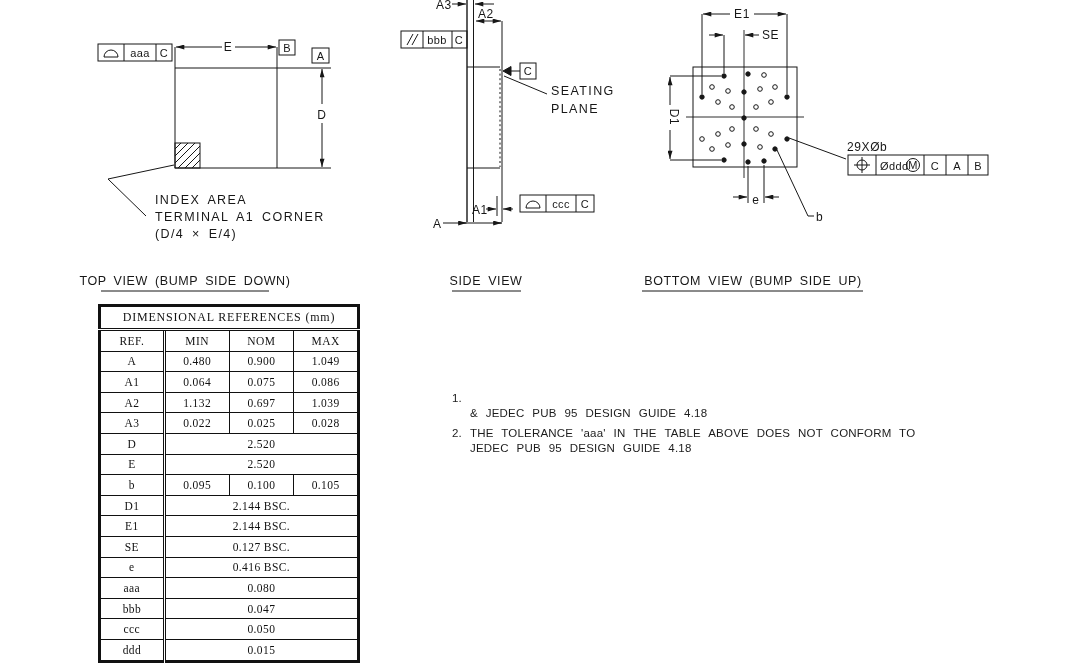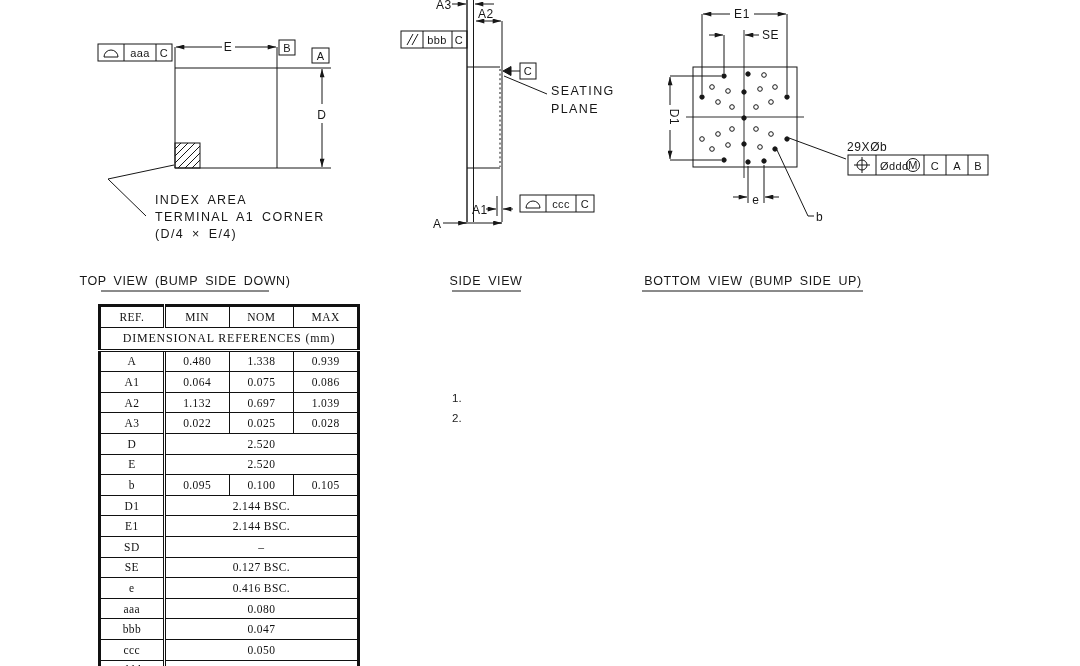--- a/index.html
+++ b/index.html
@@ -243,33 +243,33 @@
         <line x1="101" y1="291" x2="269" y2="291"></line>
         <line x1="452" y1="291" x2="521" y2="291"></line>
         <line x1="642" y1="291" x2="863" y2="291"></line>
       </g>
     </g>
   </svg>
 
   <table id="dim-table">
     <tbody id="dim-table-body">
         <tr>
+          <td colspan="4" class="title-cell">DIMENSIONAL REFERENCES (mm)</td>
+        </tr>
+        <tr>
           <td class="ref-col">REF.</td>
           <td>MIN</td>
           <td>NOM</td>
           <td>MAX</td>
         </tr>
         <tr>
-          <td colspan="4" class="title-cell">DIMENSIONAL REFERENCES (mm)</td>
-        </tr>
-        <tr>
           <td class="ref-col">A</td>
           <td>0.480</td>
-          <td>1.338</td>
-          <td>0.939</td>
+          <td>0.900</td>
+          <td>1.049</td>
         </tr>
         <tr>
           <td class="ref-col">A1</td>
           <td>0.064</td>
           <td>0.075</td>
           <td>0.086</td>
         </tr>
         <tr>
           <td class="ref-col">A2</td>
           <td>1.132</td>
@@ -298,24 +298,20 @@
         </tr>
         <tr>
           <td class="ref-col">D1</td>
           <td colspan="3">2.144  BSC.</td>
         </tr>
         <tr>
           <td class="ref-col">E1</td>
           <td colspan="3">2.144  BSC.</td>
         </tr>
         <tr>
-          <td class="ref-col">SD</td>
-          <td colspan="3">–</td>
-        </tr>
-        <tr>
           <td class="ref-col">SE</td>
           <td colspan="3">0.127  BSC.</td>
         </tr>
         <tr>
           <td class="ref-col">e</td>
           <td colspan="3">0.416  BSC.</td>
         </tr>
         <tr>
           <td class="ref-col">aaa</td>
           <td colspan="3">0.080</td>
@@ -332,19 +328,22 @@
           <td class="ref-col">ddd</td>
           <td colspan="3">0.015</td>
         </tr>
       </tbody>
   </table>
 
   <div id="notes">
     <div class="note-row">
       <span class="note-num">1.</span>
     </div>
+    <div class="note-cont">&amp; JEDEC PUB 95 DESIGN GUIDE 4.18</div>
     <div class="note-gap"></div>
     <div class="note-row">
       <span class="note-num">2.</span>
+      <span>THE TOLERANCE 'aaa' IN THE TABLE ABOVE DOES NOT CONFORM TO</span>
     </div>
+    <div class="note-cont">JEDEC PUB 95 DESIGN GUIDE 4.18</div>
   </div>
 
 </div>
 
 </body></html>

